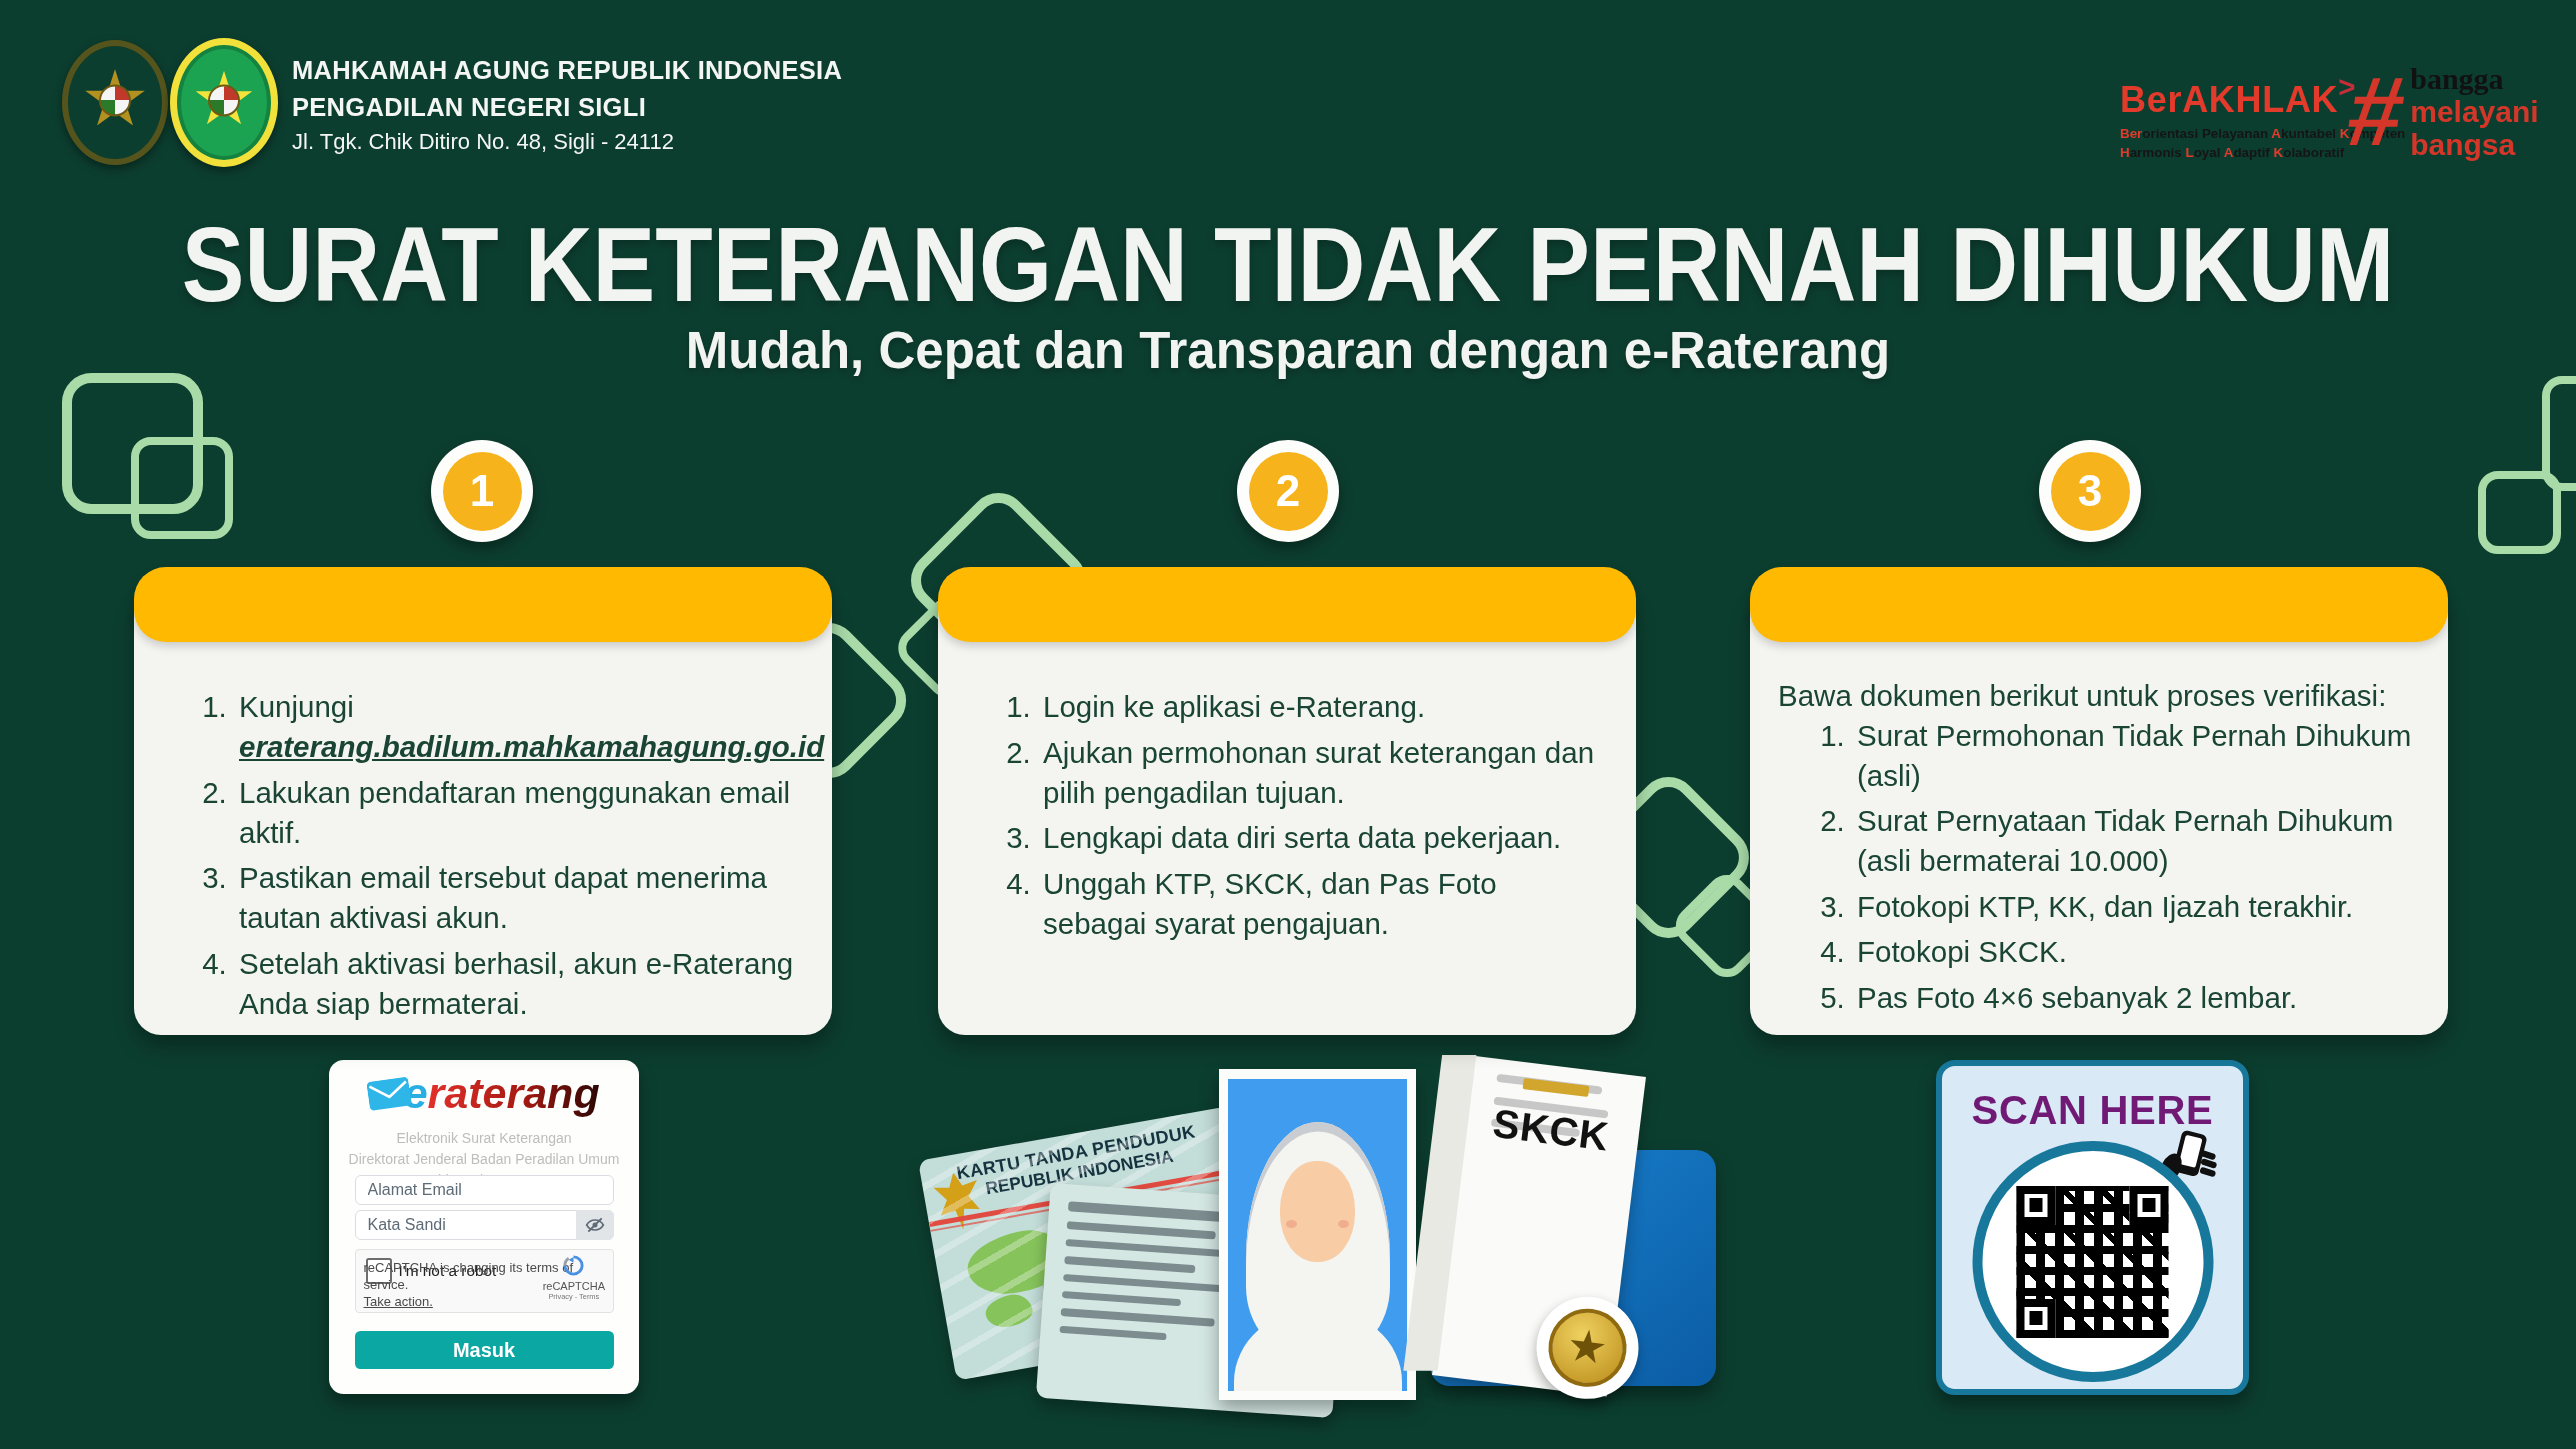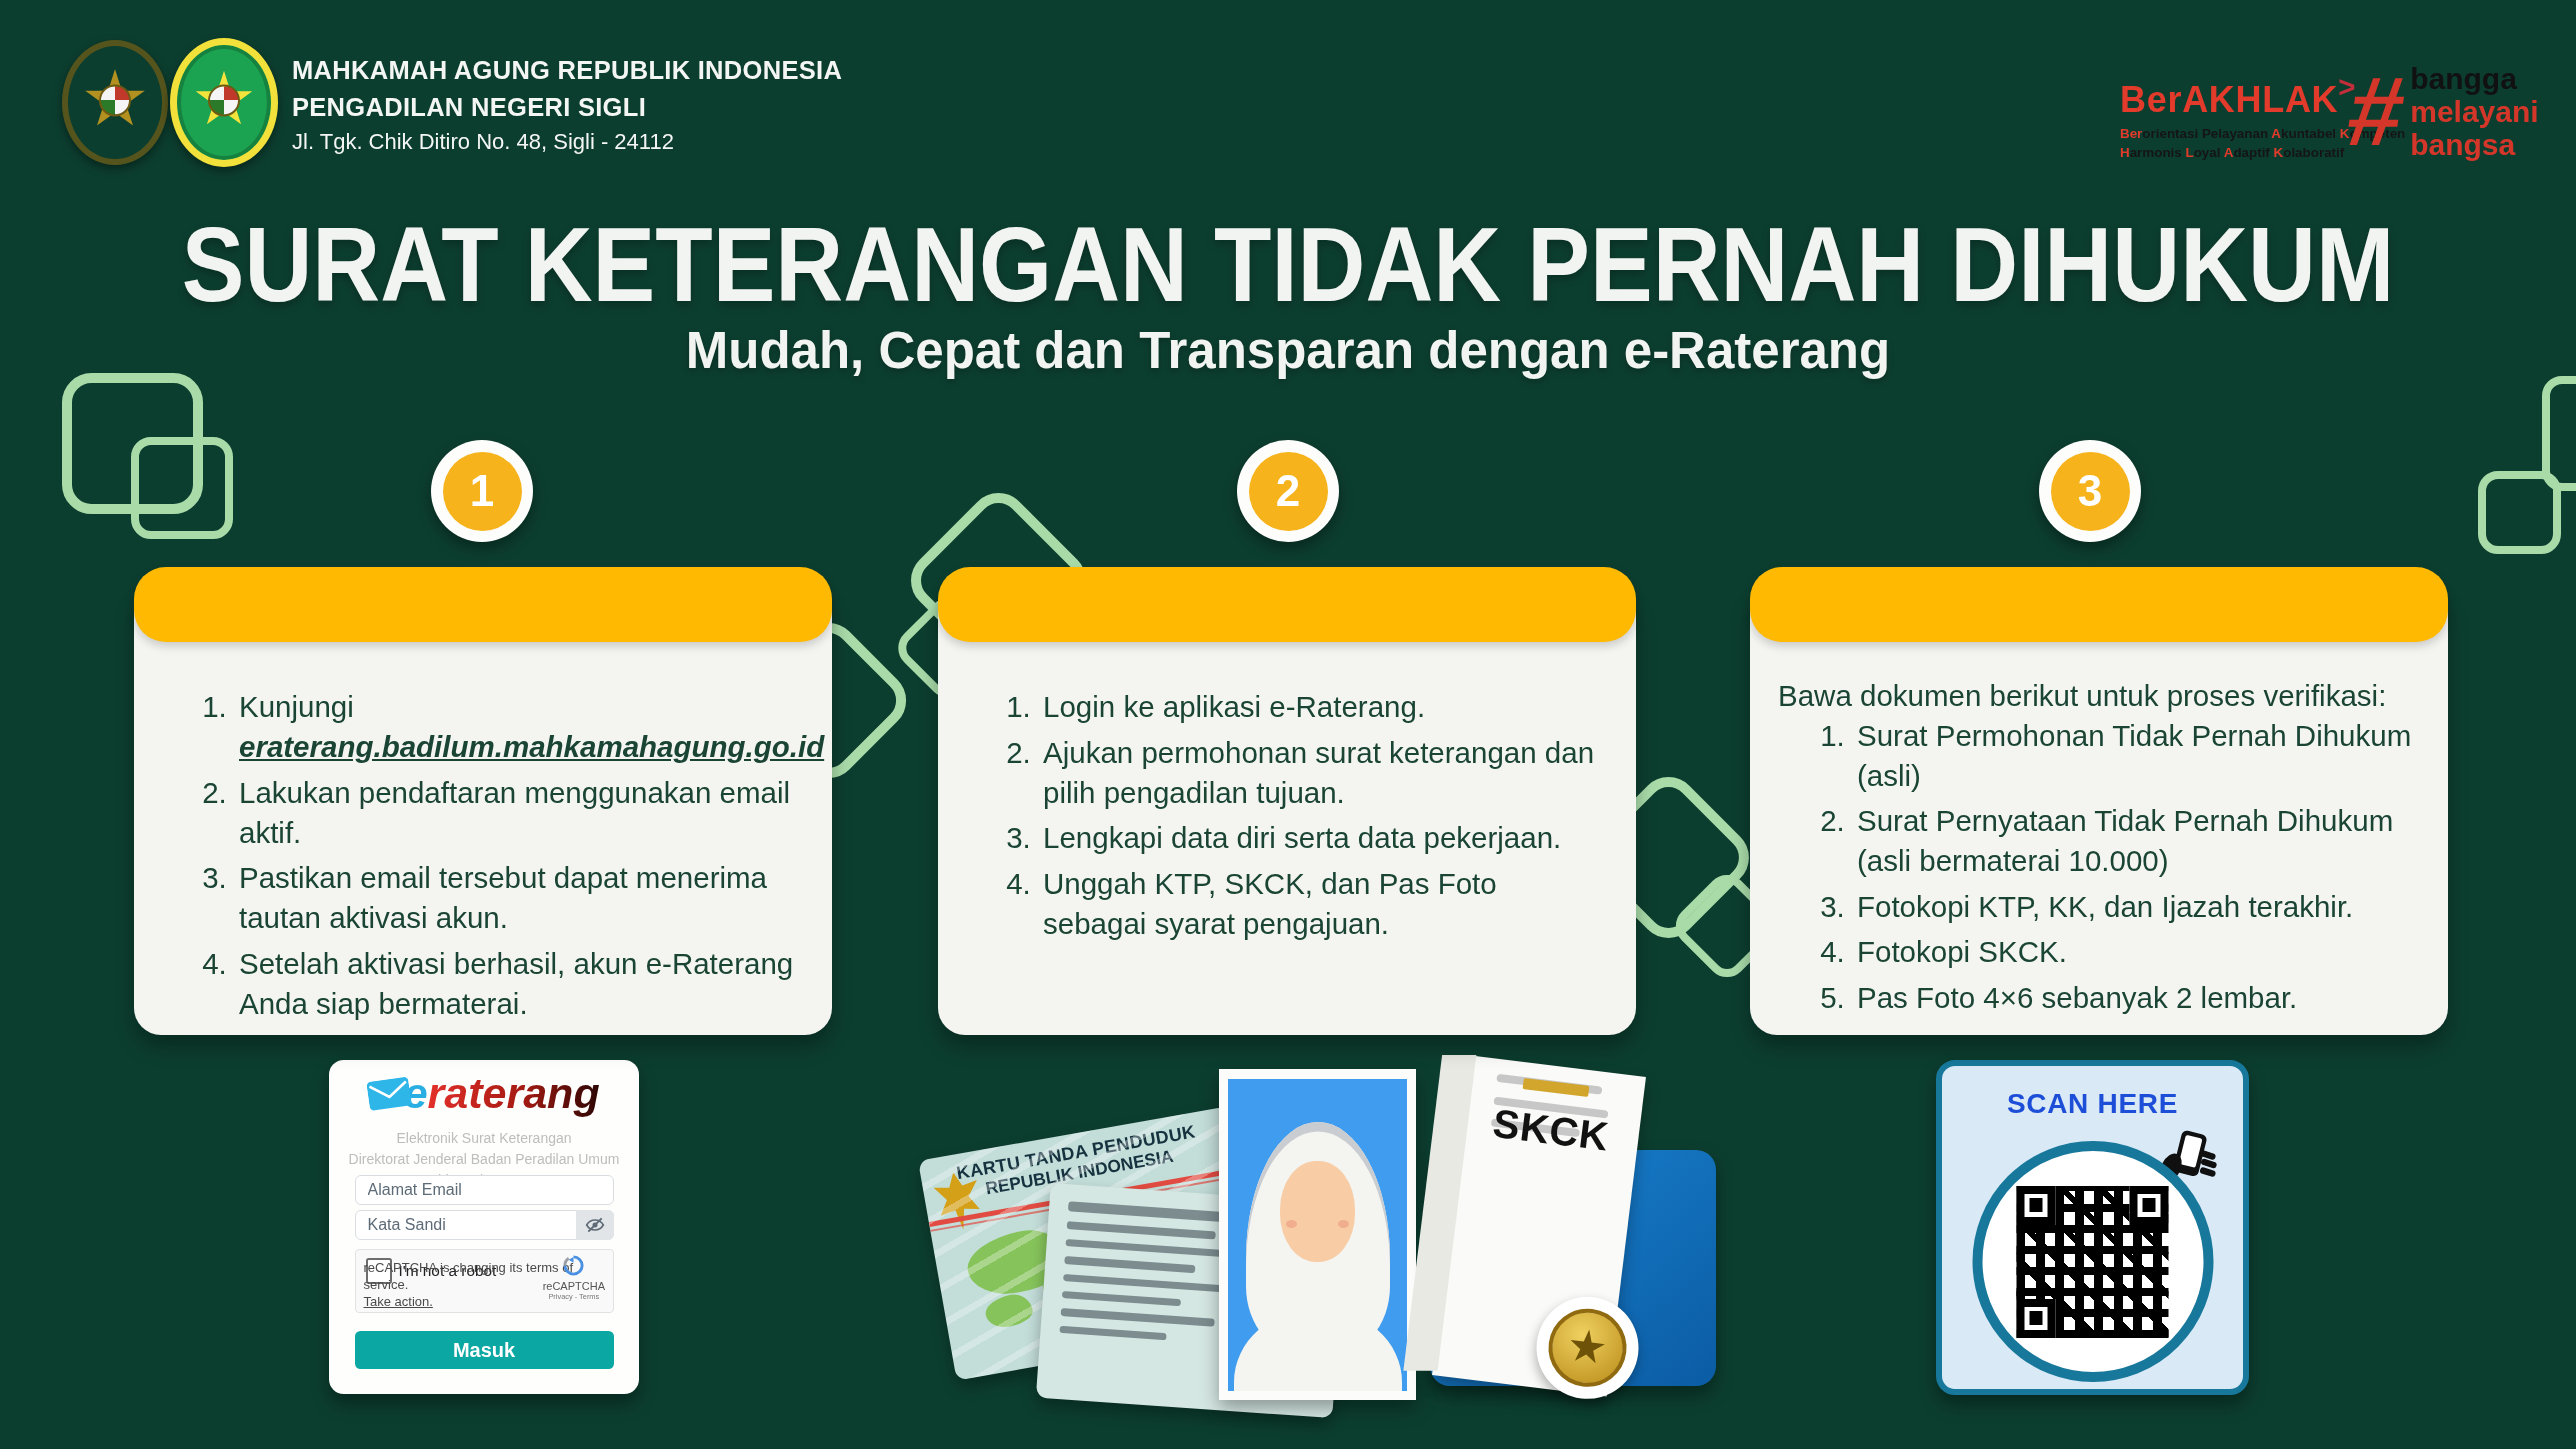--- a/index.html
+++ b/index.html
@@ -32,21 +32,21 @@
   #addr{top:129px;font-size:22px;font-weight:normal;}
   
   .berakhlak{position:absolute;left:2120px;top:79px;z-index:3;}
   .ba-word{font-size:36px;font-weight:800;color:#E23A2B;letter-spacing:0.7px;}
   .ba-chev{font-size:29.5px;font-weight:800;color:#C22E3A;display:inline-block;transform:translateY(-14.8px);}
   .ba-tag{font-size:13.4px;line-height:1.4;margin-top:4px;font-weight:bold;}
   .acc{color:#E23A2B;} .drk{color:#151515;}
   .hash-block{position:absolute;left:2349px;top:62px;display:flex;align-items:center;z-index:3;}
   .hash-sym{font-size:98px;font-weight:800;color:#D4372A;line-height:.95;transform:skewX(-8deg);}
   .hash-words{margin-left:6.7px;font-size:30px;font-weight:800;line-height:1.1;}
-  .hw1{color:#111111;} .hw2,.hw3{color:#D4372A;}
+  .hw1{color:#111111;font-family:Liberation Serif, serif;} .hw2,.hw3{color:#D4372A;}
   
   .title-main{position:absolute;left:0;top:205px;width:100%;text-align:center;z-index:3;
     font-size:94px;font-weight:800;color:#F2F4F2;letter-spacing:0px;
     transform:scaleY(1.12);transform-origin:top;text-shadow:0 3.4px 8px rgba(0,0,0,.25);}
   .title-sub{position:absolute;left:0;top:321px;width:100%;text-align:center;z-index:3;
     font-size:51px;font-weight:bold;color:#F2F4F2;text-shadow:0 2.7px 6.7px rgba(0,0,0,.25);}
   
   .badge{position:absolute;top:440px;width:102px;height:102px;border-radius:50%;background:#FDFDFC;
     box-shadow:0 6.7px 13.4px rgba(0,0,0,.35);display:flex;align-items:center;justify-content:center;z-index:6;}
   .badge-inner{width:79px;height:79px;border-radius:50%;background:#F6B31B;color:#fff;
@@ -131,22 +131,22 @@
   .skck-line{height:8px;background:#C7C7C7;border-radius:4px;margin:14.8px 0 0 28px;}
   .emblem{position:absolute;right:-25.5px;bottom:-5.4px;width:102px;height:102px;border-radius:50%;background:#fff;
     box-shadow:0 5.4px 12px rgba(0,0,0,.3);display:flex;align-items:center;justify-content:center;}
   .emblem .gold{width:70px;height:70px;border-radius:50%;border:4.7px solid #8F6A10;
     background:radial-gradient(circle at 40% 32%,#EFD160,#B98A18);position:relative;}
   .emblem .star{position:absolute;left:50%;top:50%;transform:translate(-50%,-52%);width:36px;height:36px;background:#6E5208;
     clip-path:polygon(50% 0%,61% 35%,98% 35%,68% 57%,79% 91%,50% 70%,21% 91%,32% 57%,2% 35%,39% 35%);}
   
   .scanbox{position:absolute;left:1936px;top:1060px;width:313px;height:335px;background:#D9E9F6;
     border:6px solid #17789B;border-radius:19px;box-sizing:border-box;z-index:4;box-shadow:0 9.4px 17.4px rgba(0,0,0,.35);}
-  .scan-title{position:absolute;top:21.5px;left:0;width:100%;text-align:center;font-size:28px;font-weight:800;
-    color:#1d4ed8;letter-spacing:0.7px;}
+  .scan-title{position:absolute;top:21.5px;left:0;width:100%;text-align:center;font-size:40px;font-weight:800;
+    color:#701a75;letter-spacing:0.7px;}
   .qr-circle{position:absolute;left:50%;top:75px;transform:translateX(-50%);width:221px;height:221px;border-radius:50%;
     background:#fff;border:10px solid #17789B;display:flex;align-items:center;justify-content:center;}
   .qr{position:relative;width:152px;height:152px;background-color:#fff;
     background-image:
       repeating-linear-gradient(90deg,#000 0 8.7px,transparent 8.7px 19.5px),
       repeating-linear-gradient(0deg,#000 0 8px,transparent 8px 21px),
       repeating-linear-gradient(45deg,#000 0 6px,transparent 6px 27px);}
   .finder{position:absolute;width:39px;height:39px;background:#fff;border:8.7px solid #000;box-sizing:border-box;
     display:flex;align-items:center;justify-content:center;}
   .finder::after{content:"";width:13.4px;height:13.4px;background:#000;display:block;}

